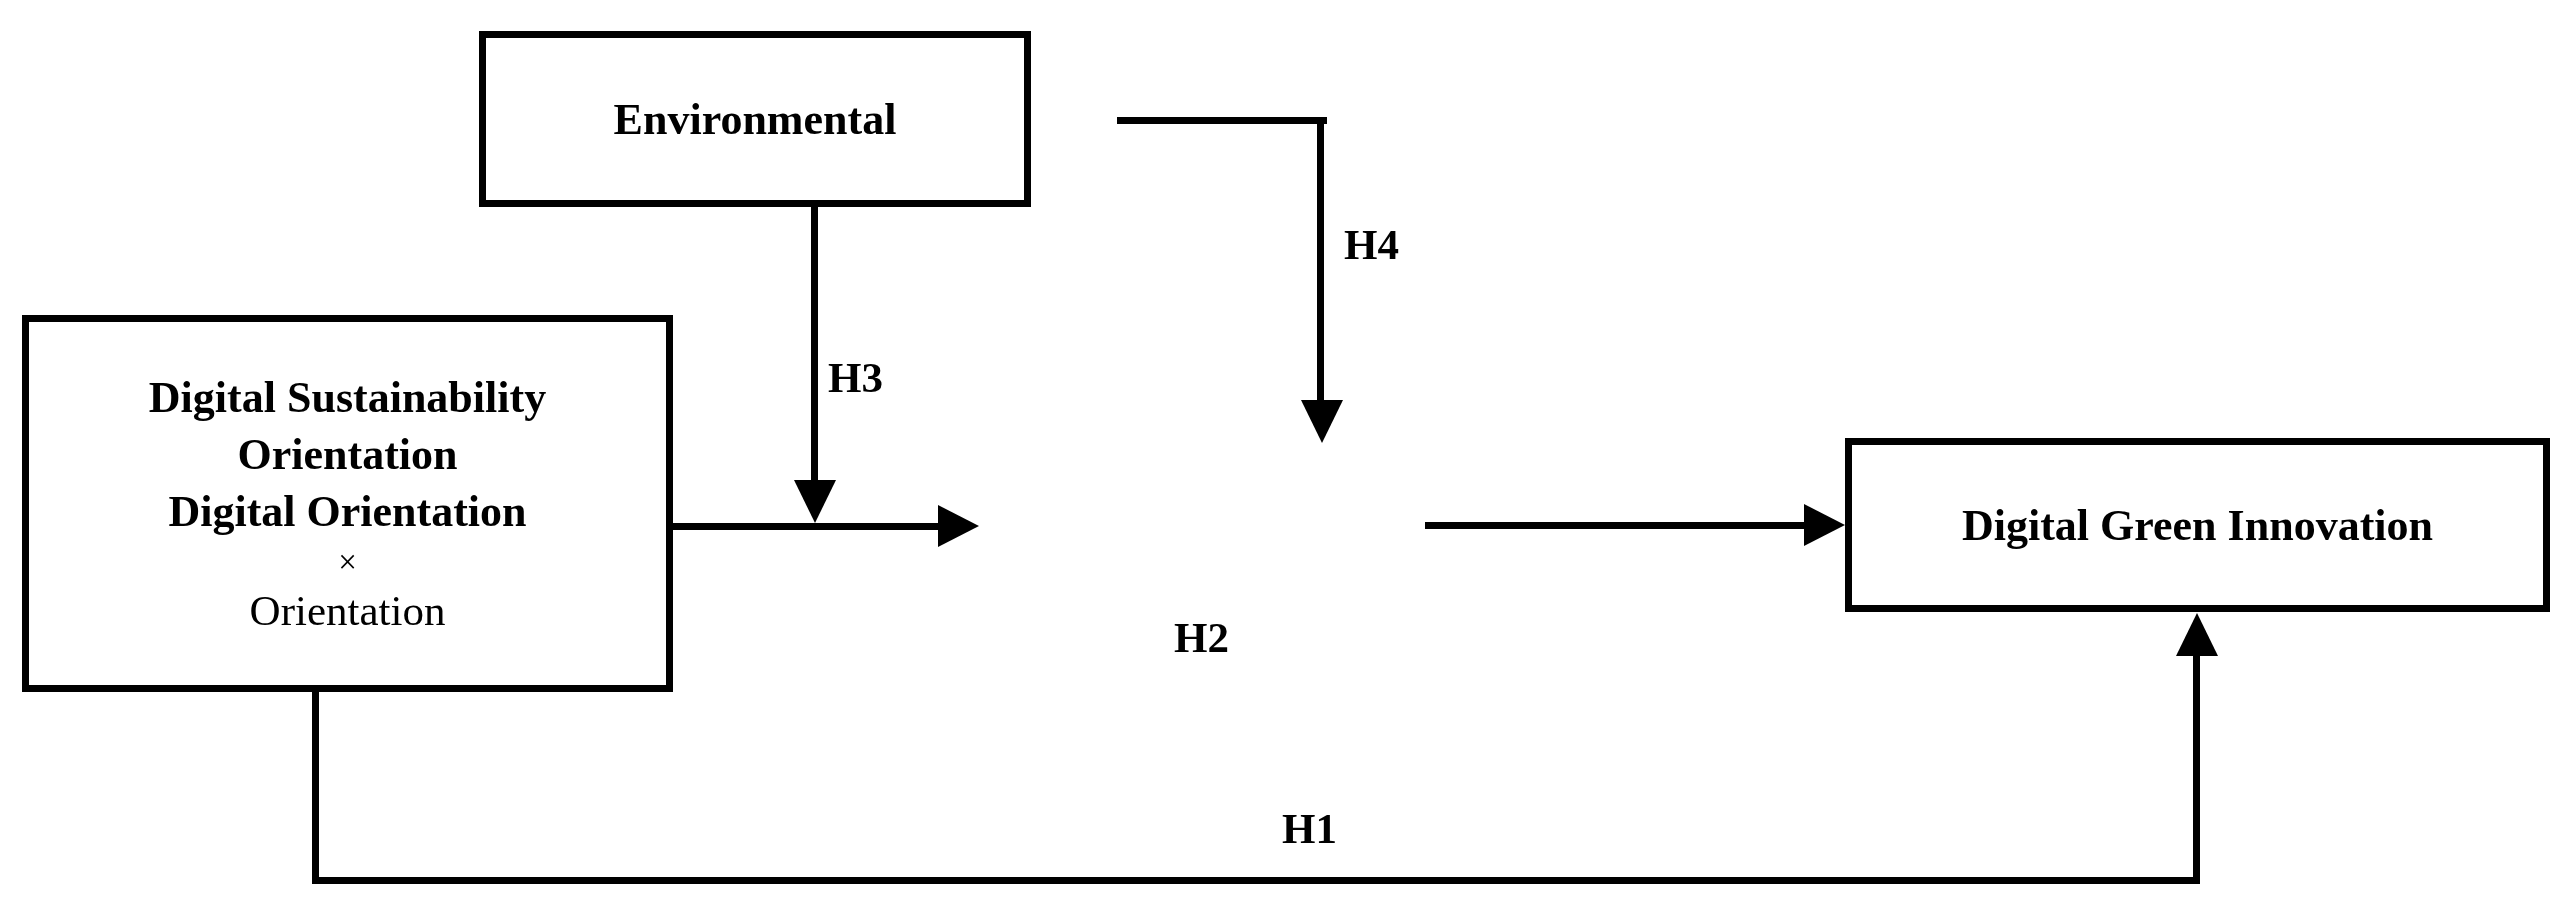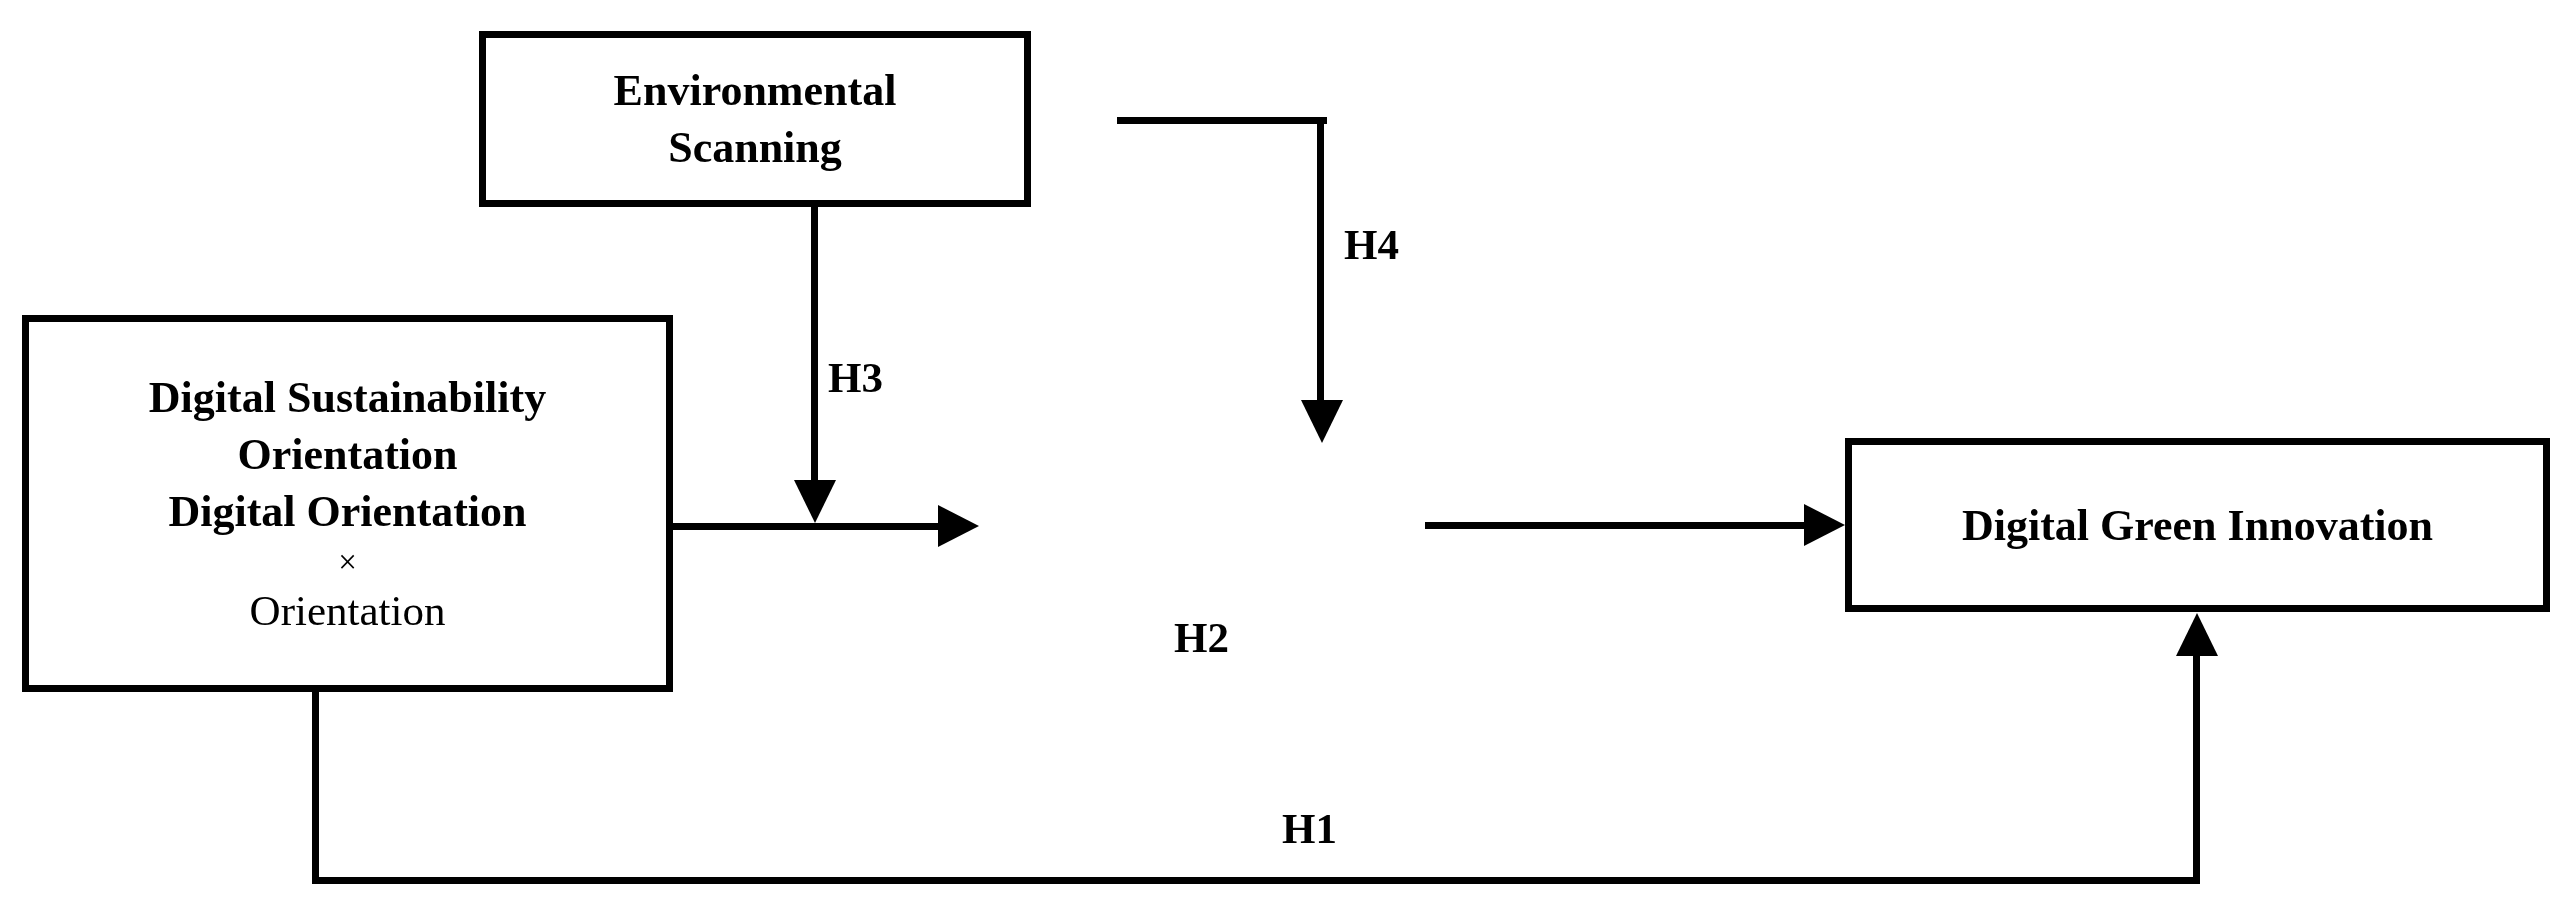--- a/index.html
+++ b/index.html
@@ -119,21 +119,20 @@
   #label-h2 { left: 1174px; top: 615px; }
   #label-h1 { left: 1282px; top: 806px; }
 </style>
 </head>
 <body>
 
 <div id="stage">
 
   <div class="box" id="box-env">
     <div class="bold-line">Environmental</div>
-    <div class="bold-line">Scanning</div>
   </div>
 
   <div class="box" id="box-dso">
     <div class="bold-line">Digital Sustainability</div>
     <div class="bold-line">Orientation</div>
     <div class="reg-line">Digital Orientation</div>
     <div class="op-line">×</div>
     <div class="small-line">Orientation</div>
   </div>
 

